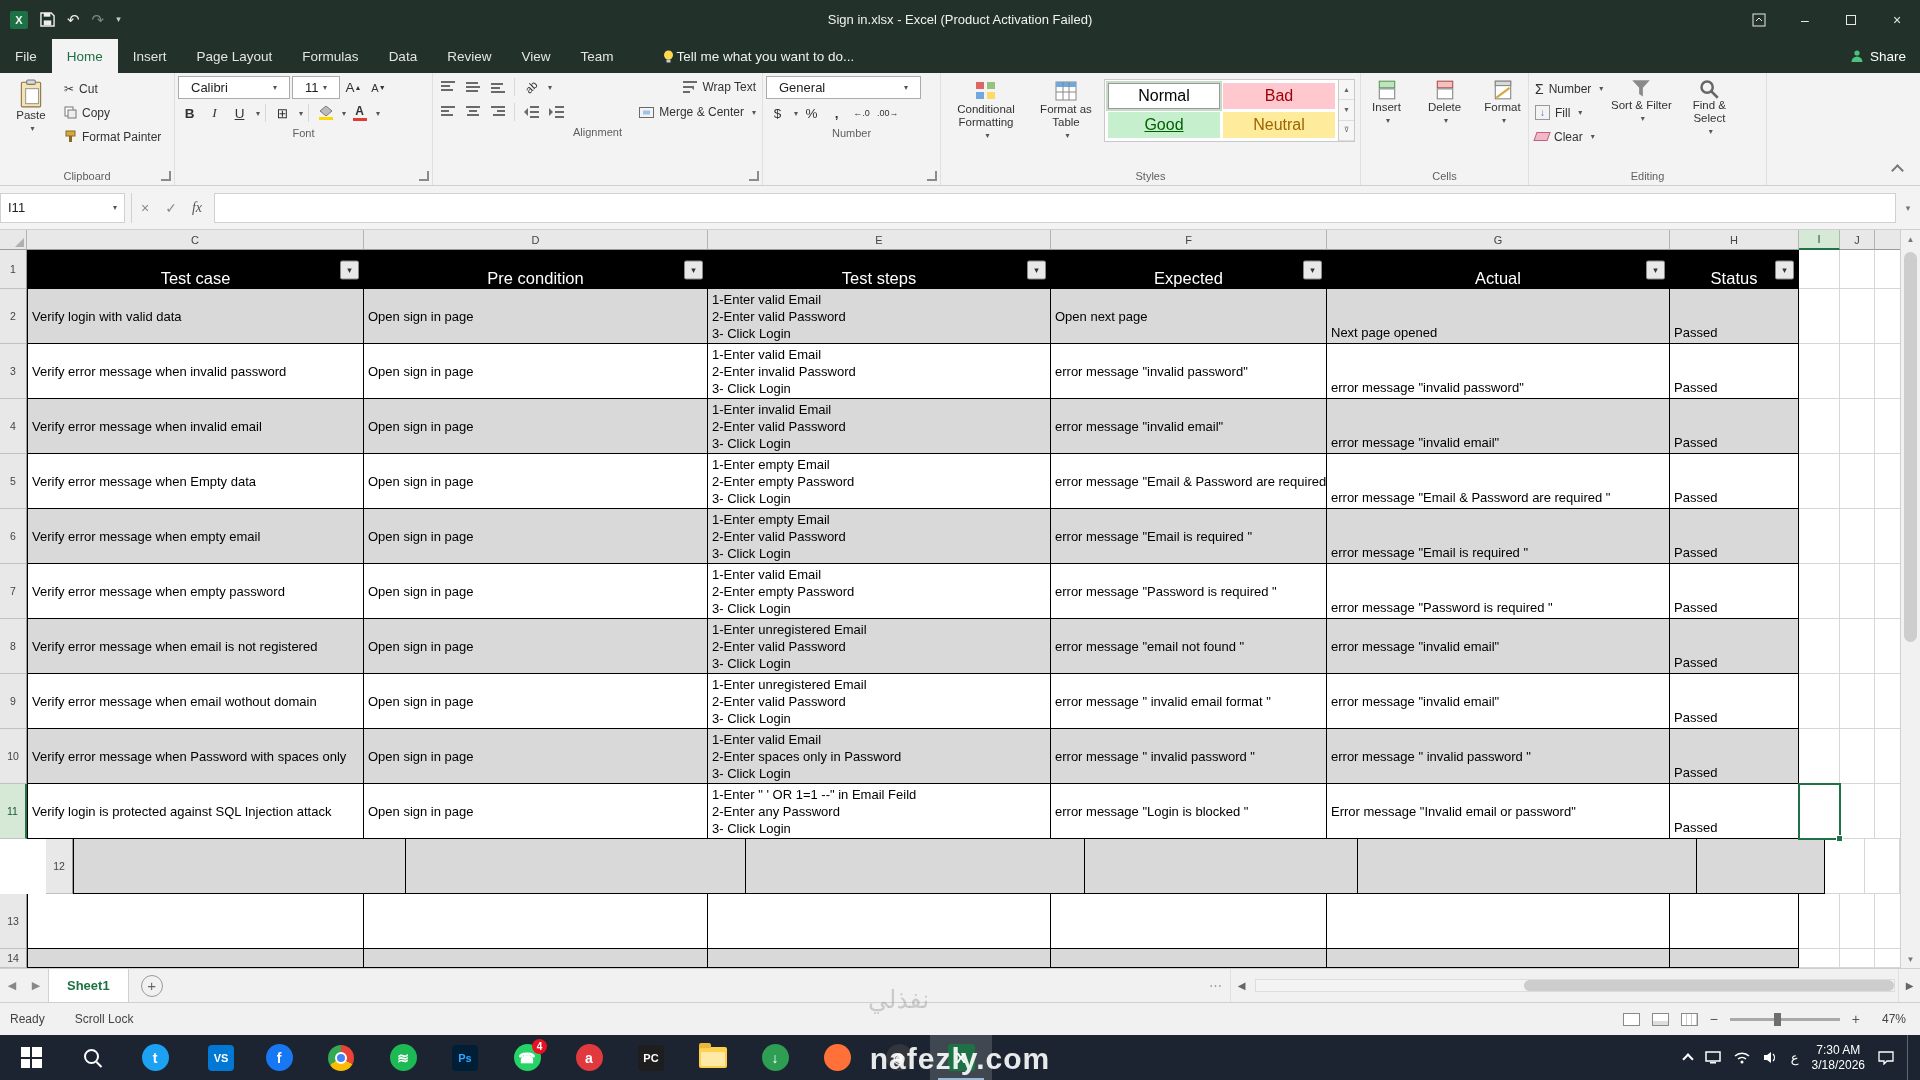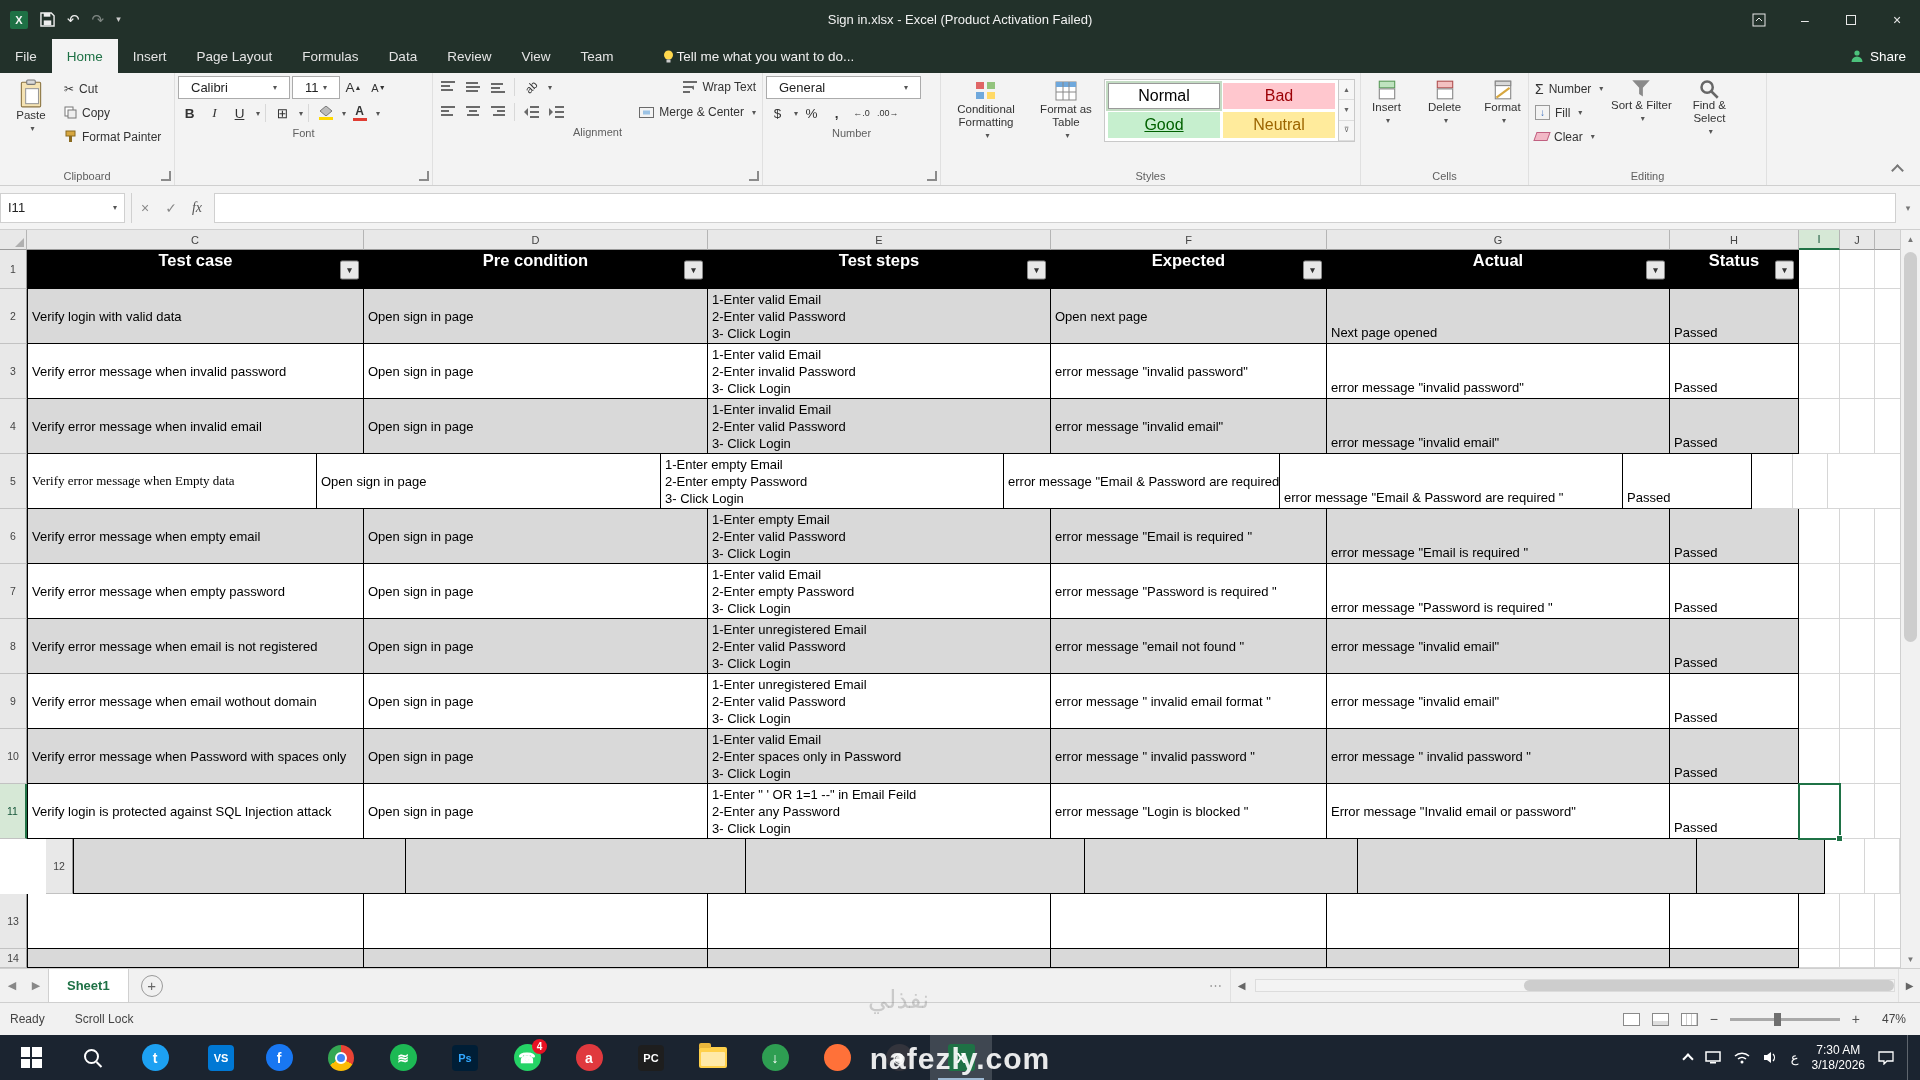--- a/index.html
+++ b/index.html
@@ -68,21 +68,21 @@
   .colheaders{position:absolute;top:230px;left:0;width:1900px;height:20px;display:flex;background:#e8e8e8}
   .colh{height:20px;background:#e8e8e8;border-right:1px solid #b5b5b5;border-bottom:1px solid #9a9a9a;font-size:11px;color:#444;display:flex;align-items:center;justify-content:center}
   .colh.fill{flex:1;border-right:none}
   .colh.hl{background:#d6e8d6;border-bottom:2px solid #217346;color:#17563a}
   .colh.corner{position:relative}
   .colh.corner::after{content:"";position:absolute;right:2px;bottom:2px;border-left:9px solid transparent;border-bottom:9px solid #b0b0b0}
   .grid{position:absolute;top:250px;left:0;width:1900px;height:718px;overflow:hidden;background:#fff}
   .grow{display:flex}
   .rowh{width:27px;min-width:27px;background:#e8e8e8;border-right:1px solid #9a9a9a;border-bottom:1px solid #c2c2c2;font-size:10.5px;color:#444;display:flex;align-items:center;justify-content:center}
   .rowh.hl{background:#d6e8d6;color:#17563a;border-right:2px solid #217346}
-  .hcell{background:#000;color:#fff;font-weight:bold;font-size:16.5px;display:flex;align-items:flex-start;justify-content:center;position:relative;border-top:1px solid #000;border-right:1px solid #000;border-bottom:1px solid #000}
+  .hcell{background:#000;color:#fff;font-weight:normal;font-size:16.5px;display:flex;align-items:flex-end;justify-content:center;position:relative;border-top:1px solid #000;border-right:1px solid #000;border-bottom:1px solid #000}
   .hcell.first,.tcell.first{border-left:1px solid #000}
   .filterbtn{position:absolute;right:4px;top:50%;transform:translateY(-50%);width:19px;height:19px;background:#e8e8e8;border:1px solid #8a8a8a;color:#333;font-size:9px;display:flex;align-items:center;justify-content:center;border-radius:2px}
   .tcell{position:relative;font-size:13px;color:#000;padding:0 4px;border-right:1px solid #000;border-bottom:1px solid #000;overflow:hidden;display:flex;align-items:center;background:#fff}
   .grow.shade .tcell{background:#d9d9d9}
   .tcell.vb-bottom{align-items:flex-end;padding-bottom:3px}
   .tcell.vb-middle{align-items:center}
   .tcell.steps{flex-direction:column;justify-content:center;align-items:flex-start;line-height:17px;padding-top:1px}
   .ctext,.stepline{white-space:nowrap}
   .lcell{background:#fff;border-right:1px solid #d6d6d6;border-bottom:1px solid #d6d6d6}
   .lcell.fillc{flex:1;border-right:none}
@@ -647,21 +647,21 @@
         </div>
         <div class="tcell vb-bottom" style="width: 129px;">
           <span class="ctext">Passed</span>
         </div>
         <div class="lcell" style="width: 41px;"></div>
         <div class="lcell" style="width: 35px;"></div>
         <div class="lcell fillc"></div>
       </div>
       <div class="grow" style="height: 55px;">
         <div class="rowh">5</div>
-        <div class="tcell  first" style="width: 290px; font-family: Liberation Serif, serif;">
+        <div class="tcell  first" style="width: 337px;">
           <span class="ctext">Verify error message when Empty data</span>
         </div>
         <div class="tcell " style="width: 344px;">
           <span class="ctext">Open sign in page</span>
         </div>
         <div class="tcell steps" style="width: 343px;">
           <div class="stepline">1-Enter empty Email</div>
           <div class="stepline">2-Enter empty Password</div>
           <div class="stepline">3- Click Login</div>
         </div>

